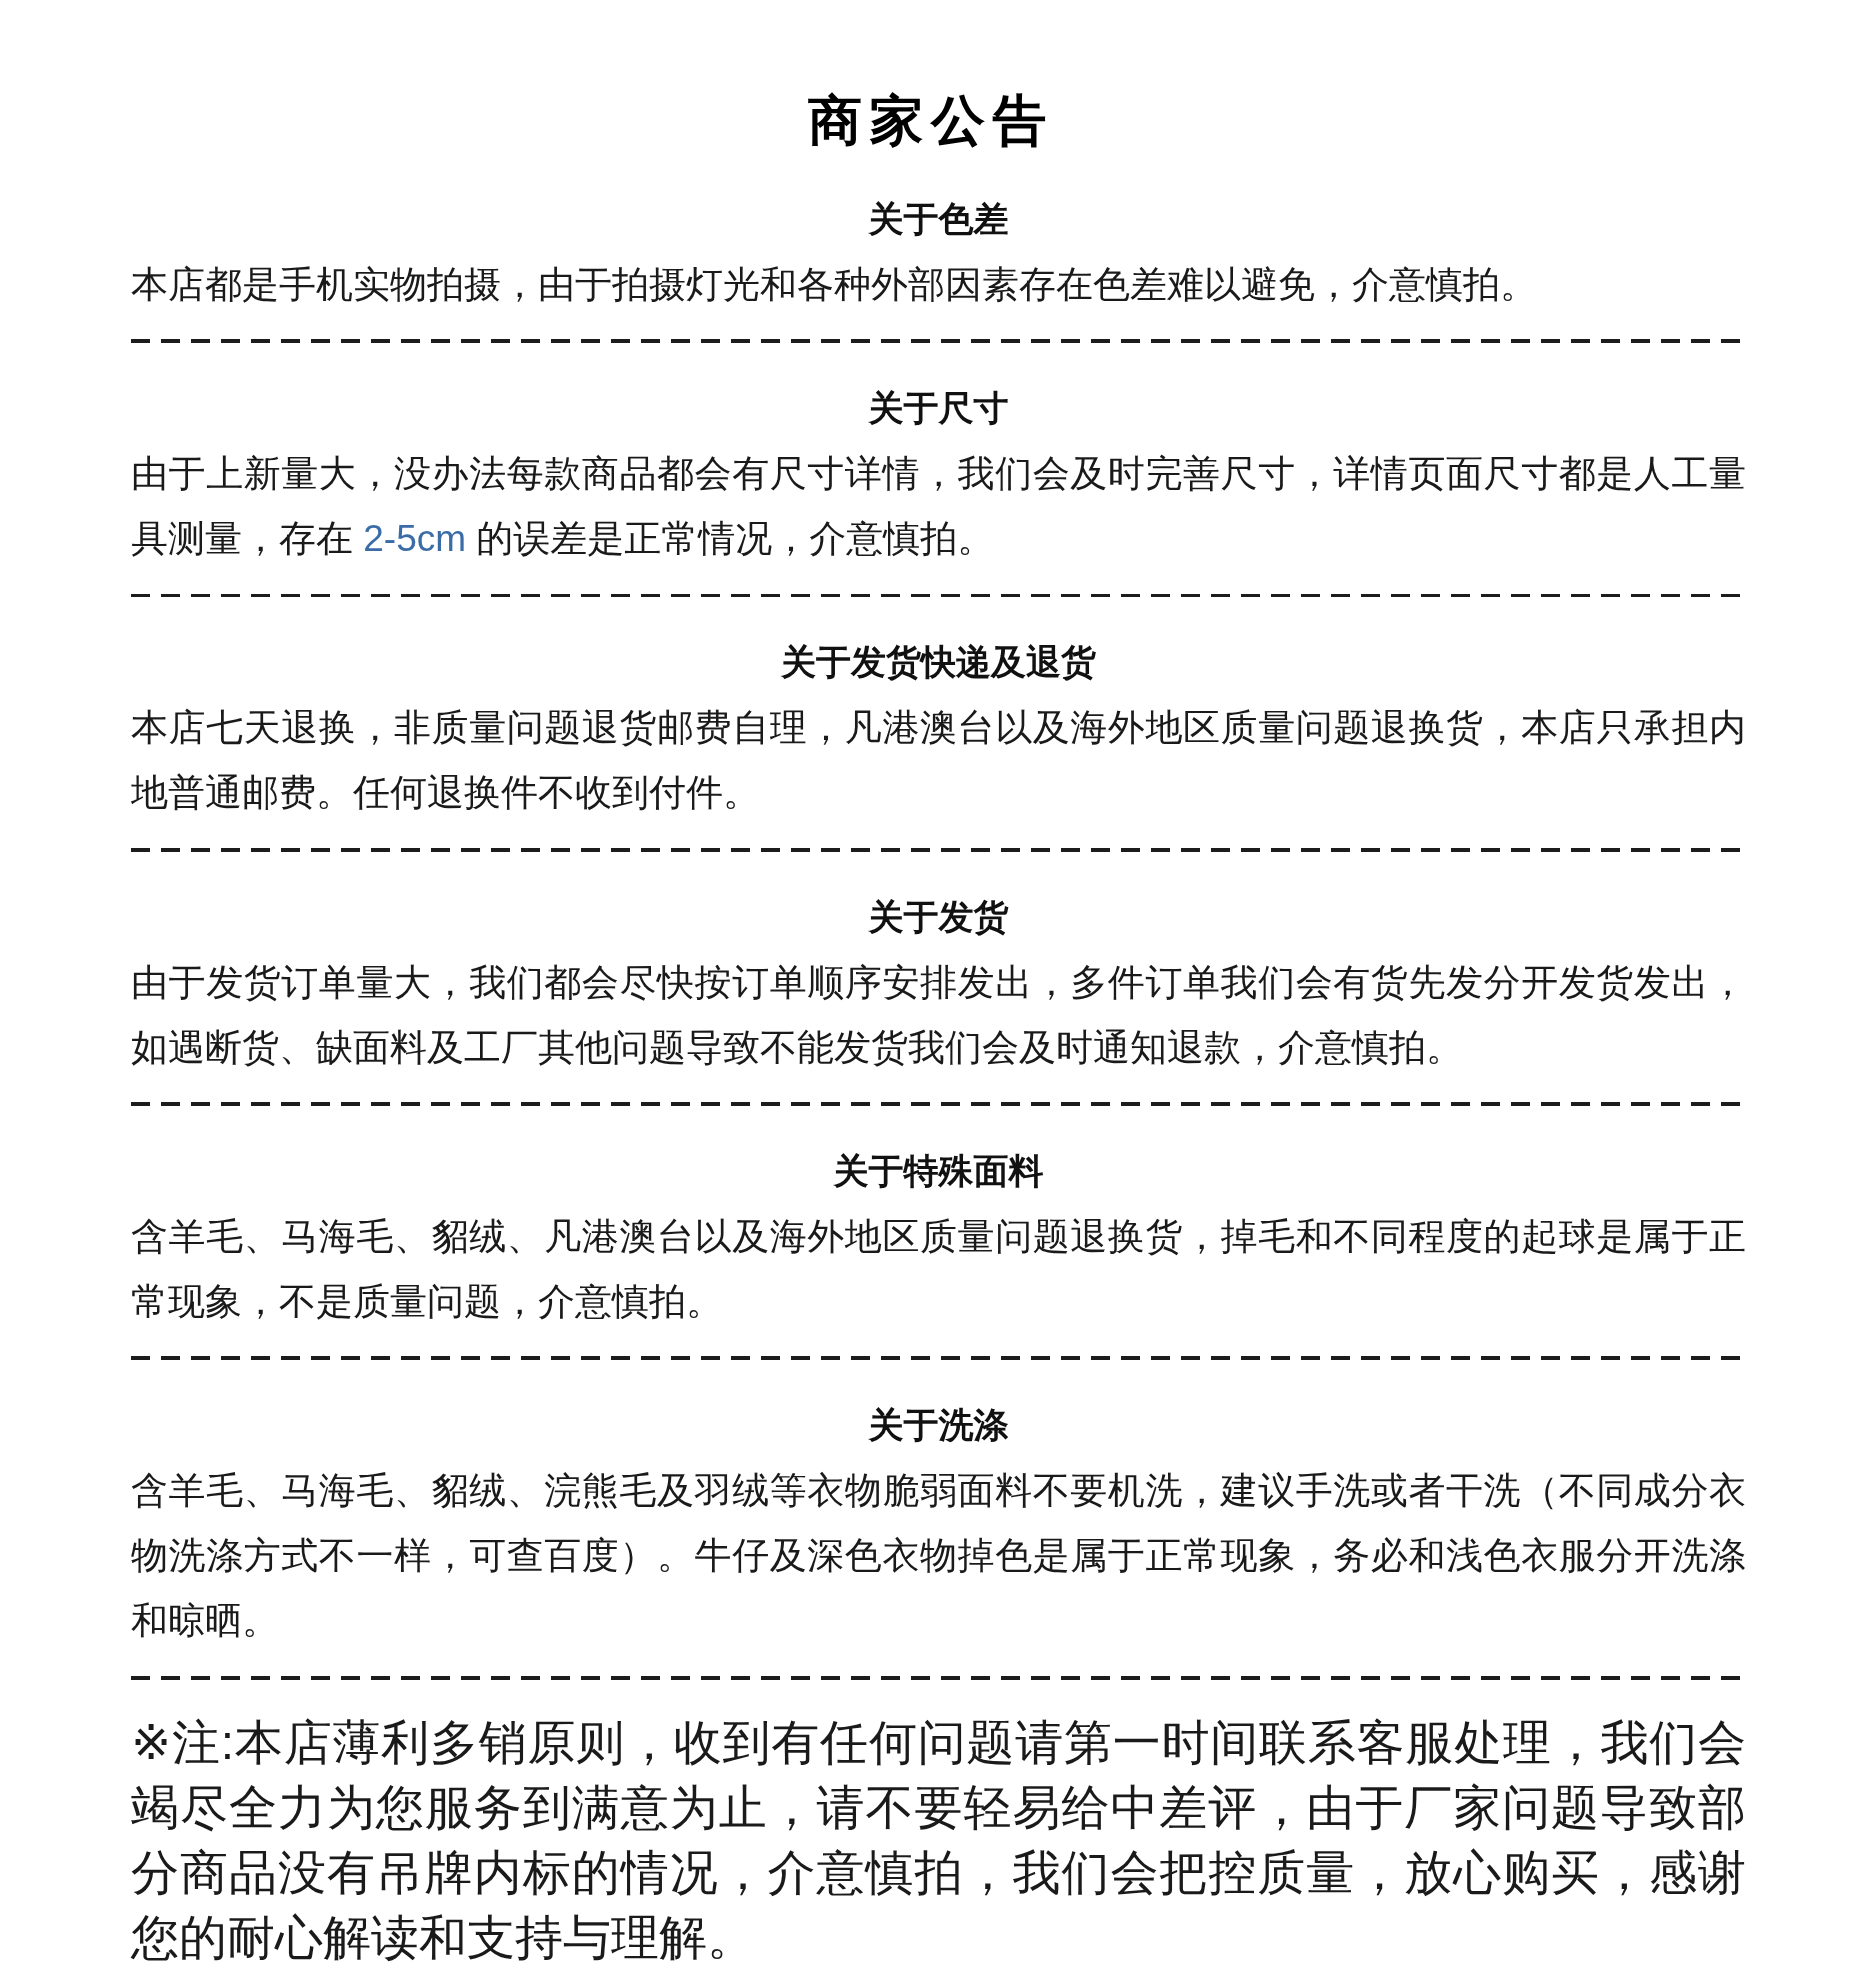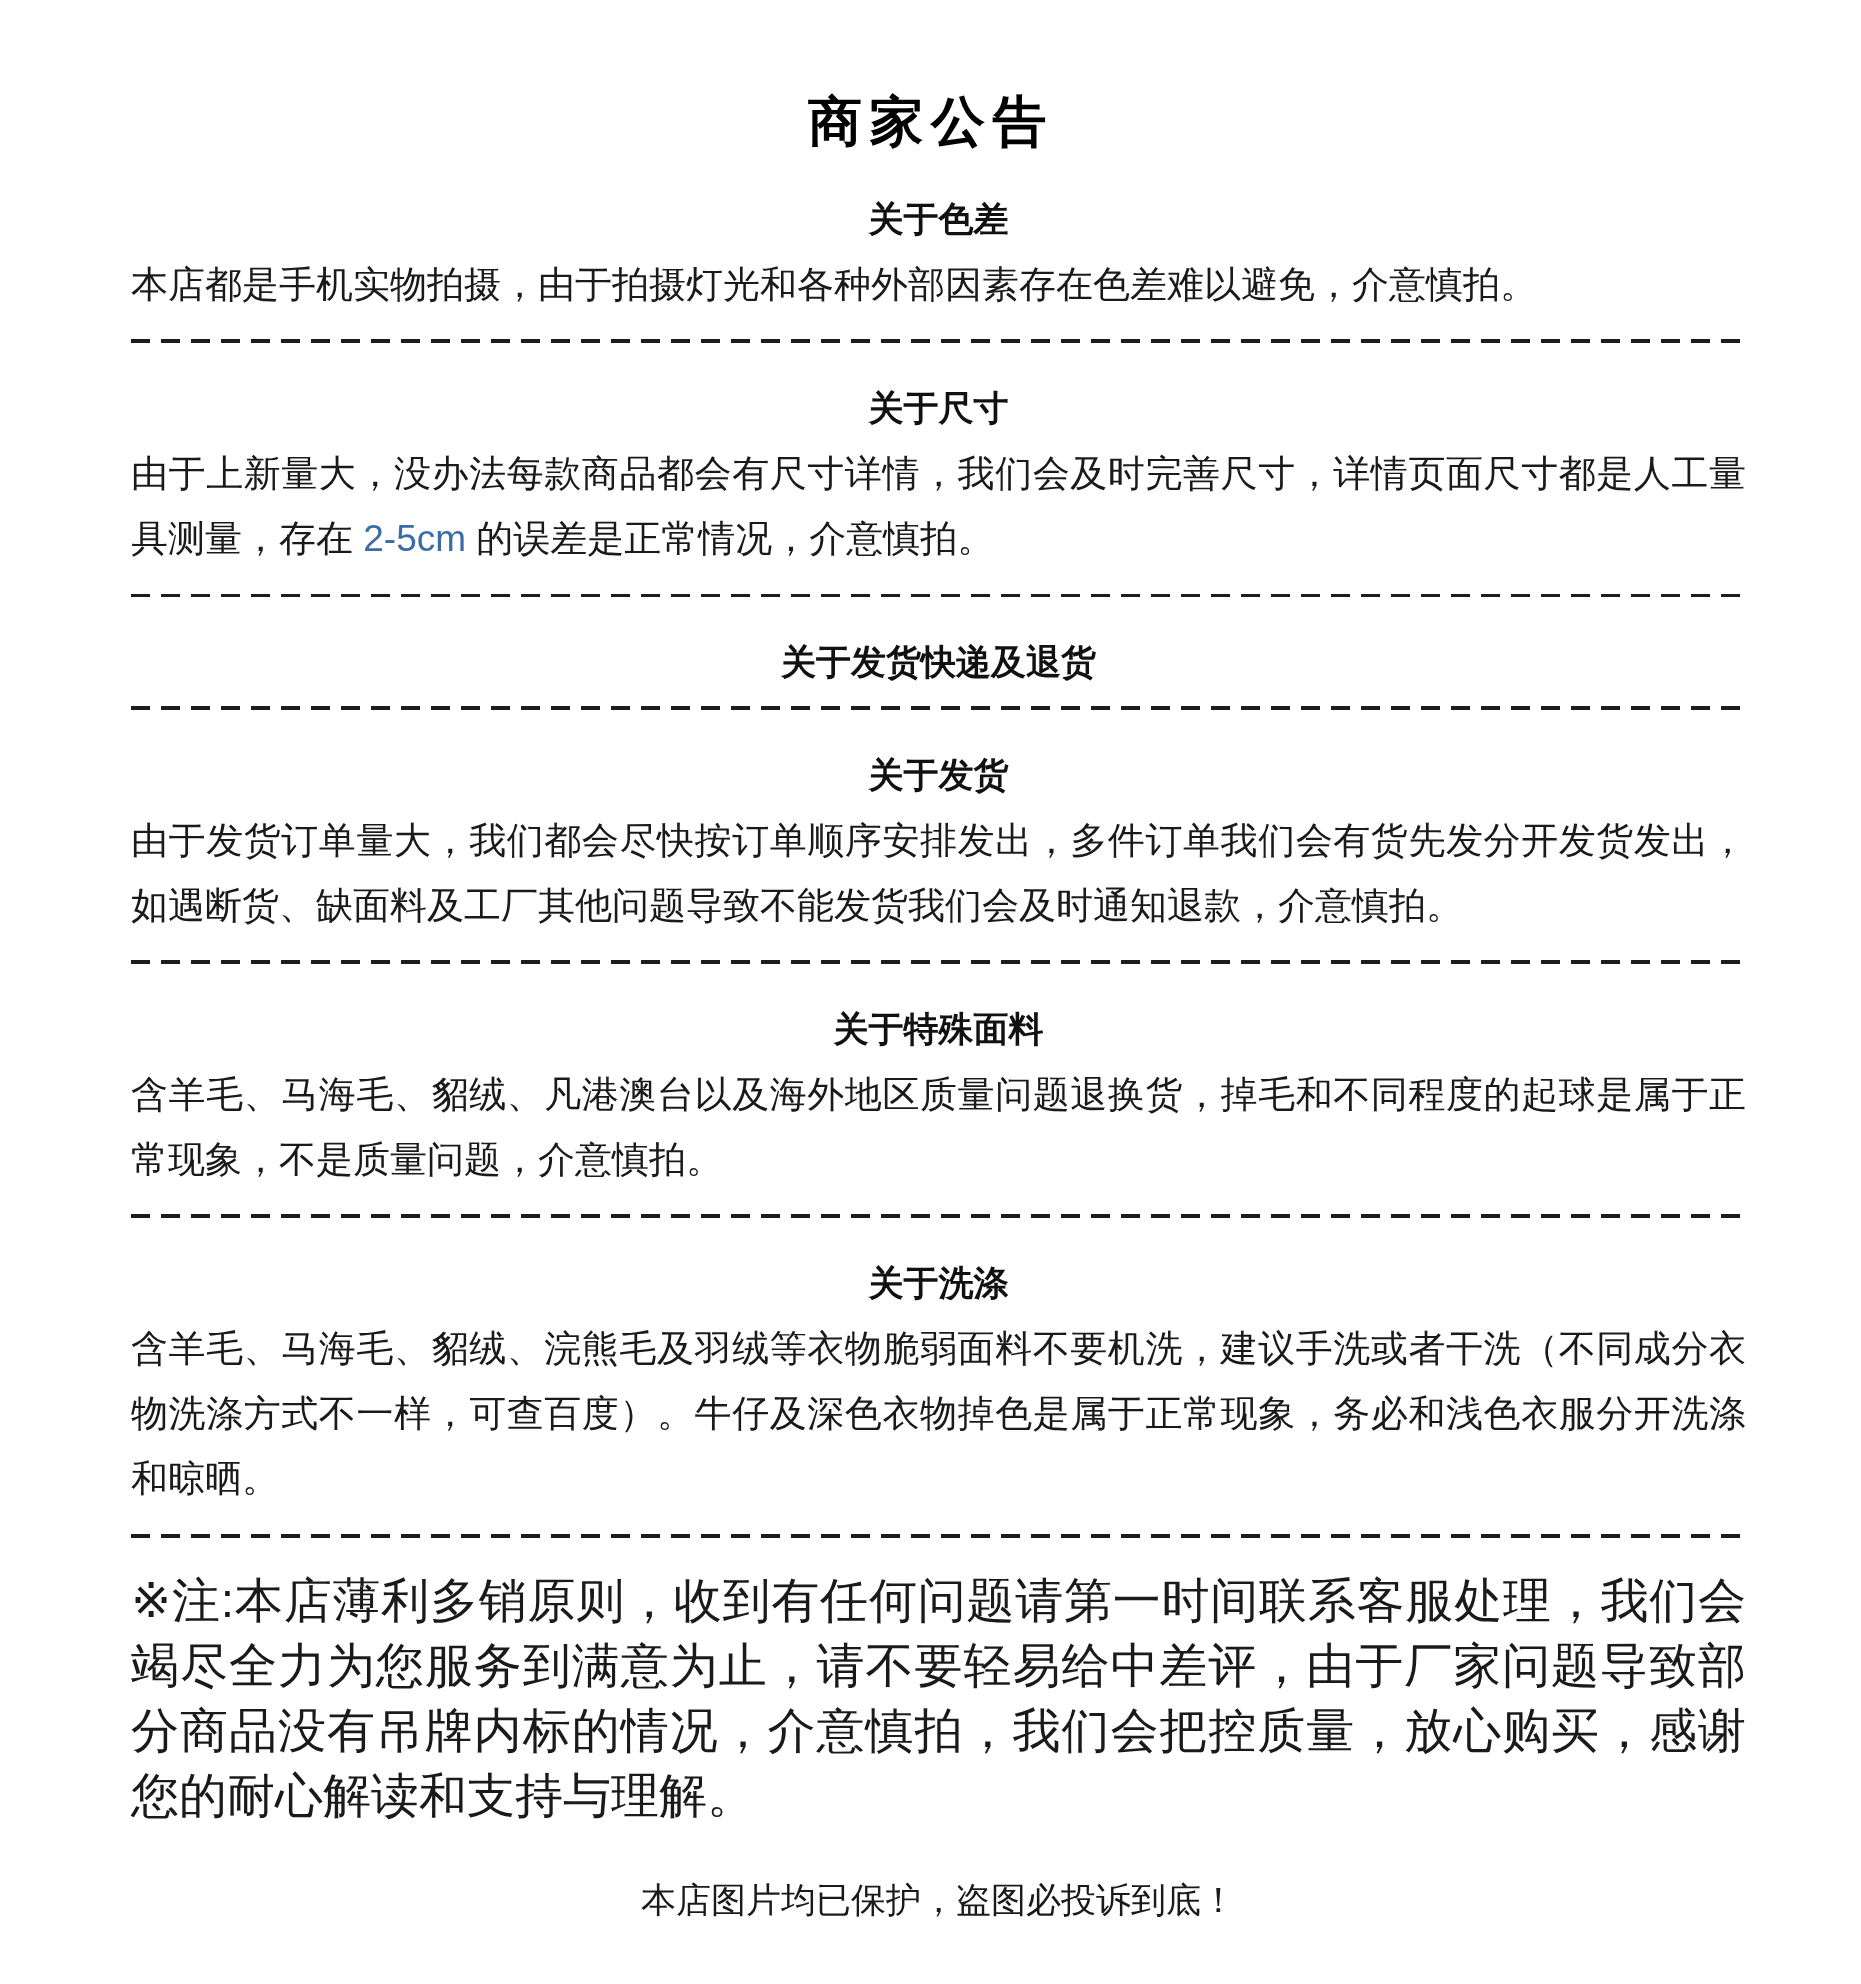--- a/index.html
+++ b/index.html
@@ -17,21 +17,21 @@
     overflow: hidden;
     box-sizing: border-box;
   }
   .content {
     padding: 0 116px 0 131px;
   }
   .page-title {
     margin: 0;
     padding-top: 89px;
     text-align: center;
-    font-family: Liberation Sans, sans-serif;
+    font-family: Liberation Serif, serif;
     font-weight: 700;
     font-size: 54px;
     line-height: 1.2;
     letter-spacing: 7.5px;
     color: #000000;
   }
   .section-heading {
     margin: 44px 0 0 0;
     font-size: 35px;
     font-weight: 700;
@@ -92,20 +92,21 @@
     <div class="dashed-divider"></div>
 
     <section>
       <h2 class="section-heading">关于尺寸</h2>
       <p class="section-paragraph"><span>由于上新量大，没办法每款商品都会有尺寸详情，我们会及时完善尺寸，详情页面尺寸都是人工量具测量，存在 </span><span class="highlight-blue">2-5cm</span><span> 的误差是正常情况，介意慎拍。</span></p>
     </section>
     <div class="dashed-divider"></div>
 
     <section>
       <h2 class="section-heading">关于发货快递及退货</h2>
+      <p class="section-paragraph">本店七天退换，非质量问题退货邮费自理，凡港澳台以及海外地区质量问题退换货，本店只承担内地普通邮费。任何退换件不收到付件。</p>
     </section>
     <div class="dashed-divider"></div>
 
     <section>
       <h2 class="section-heading">关于发货</h2>
       <p class="section-paragraph">由于发货订单量大，我们都会尽快按订单顺序安排发出，多件订单我们会有货先发分开发货发出，如遇断货、缺面料及工厂其他问题导致不能发货我们会及时通知退款，介意慎拍。</p>
     </section>
     <div class="dashed-divider"></div>
 
     <section>

